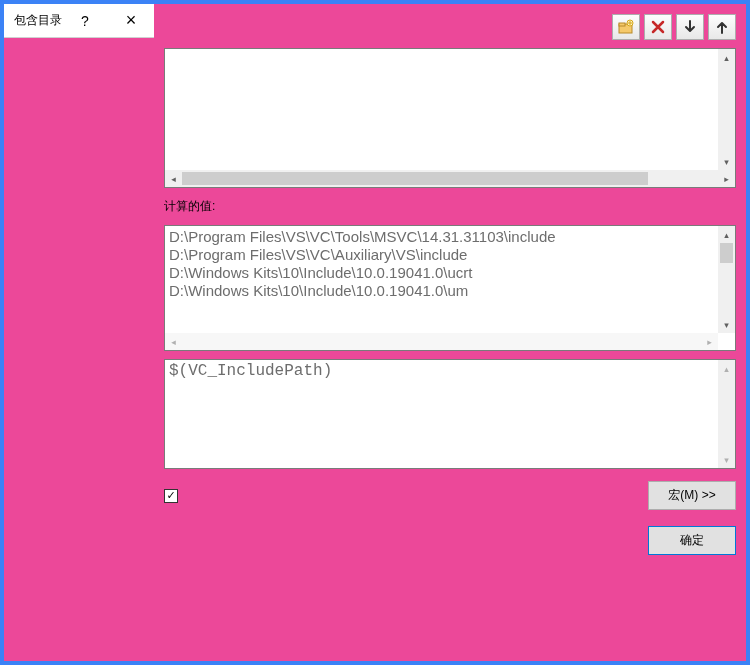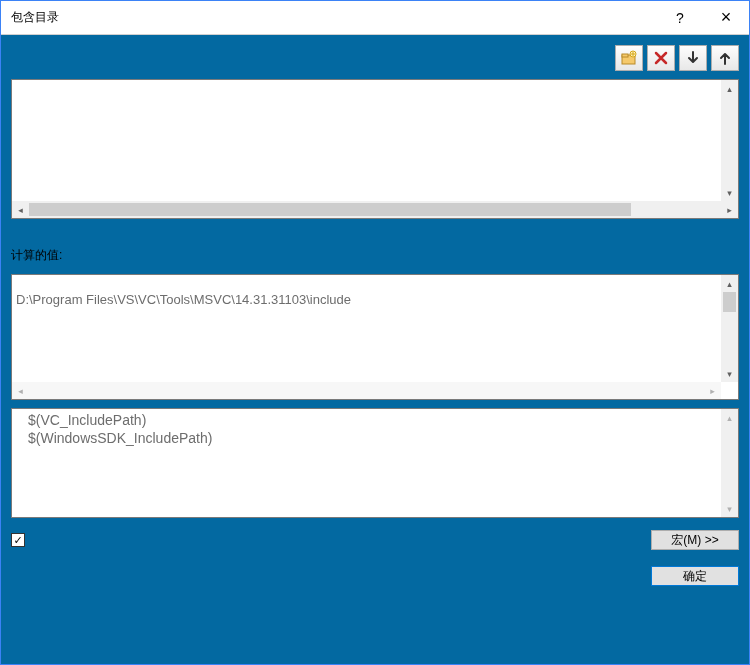--- a/index.html
+++ b/index.html
@@ -9,24 +9,23 @@
     font-size: 12px;
     background: #fff;
     color: #000;
     width: 750px;
     height: 665px;
     position: relative;
   }
   .window {
     width: 750px;
     height: 665px;
-    border: 1px solid #3b82f6;
-    background: #0369a1;
-    display: flex;
-    flex-direction: column;
+    border: 4px solid #3b82f6;
+    background: #ec4899;
+    display: flex;
   }
   .titlebar {
     height: 34px;
     background: #fff;
     display: flex;
     align-items: center;
     border-bottom: 1px solid #d0d0d0;
     padding-left: 10px;
   }
   .title-text {
@@ -130,38 +129,38 @@
   .hscroll .thumb {
     position: absolute;
     top: 2px;
     bottom: 2px;
     left: 0;
     width: 87%;
     background: #cdcdcd;
   }
   .section-label {
     font-size: 12px;
-    margin-top: 20px;
+    margin-top: 2px;
     margin-bottom: 2px;
   }
   .sunken-panel {
     border: 1px solid #7a7a7a;
     background: #fff;
     width: 100%;
     position: relative;
     font-family: "Segoe UI", Tahoma, sans-serif;
   }
   .computed-panel {
     height: 126px;
     overflow: hidden;
   }
   .computed-content {
-    padding: 16px 4px;
+    padding: 2px 4px;
     line-height: 18px;
-    font-size: 13px;
+    font-size: 15px;
     color: #6d6d6d;
     white-space: nowrap;
     overflow: hidden;
   }
   .computed-vscroll {
     position: absolute;
     right: 0; top: 0; bottom: 17px;
     width: 17px;
     background: #f0f0f0;
     display: flex;
@@ -194,24 +193,25 @@
   .computed-hscroll .l, .computed-hscroll .r {
     width: 17px; height: 17px;
     display: flex; align-items: center; justify-content: center;
   }
   .computed-hscroll .sp { flex: 1; }
   .inherited-panel {
     height: 110px;
     overflow: hidden;
   }
   .inherited-content {
-    padding: 2px 16px;
+    padding: 2px 4px;
     line-height: 18px;
-    font-size: 14px;
+    font-size: 16px;
     color: #6d6d6d;
+    font-family: Liberation Mono, monospace;
   }
   .inherited-vscroll {
     position: absolute;
     right: 0; top: 0; bottom: 0;
     width: 17px;
     background: #f0f0f0;
     display: flex;
     flex-direction: column;
     color: #b0b0b0;
   }
@@ -238,21 +238,21 @@
     border: 1px solid #333;
     background: #fff;
     display: flex;
     align-items: center;
     justify-content: center;
     font-size: 11px;
     line-height: 1;
   }
   .push-btn {
     min-width: 88px;
-    height: 20px;
+    height: 29px;
     border: 1px solid #adadad;
     background: #e1e1e1;
     display: flex;
     align-items: center;
     justify-content: center;
     padding: 0 14px;
     font-size: 12px;
     cursor: default;
   }
   .push-btn.default {
@@ -317,38 +317,40 @@
           </div>
           <div class="arrow-right">▸</div>
         </div>
       </div>
     </div>
 
     <div class="section-label">计算的值:</div>
     <div class="sunken-panel computed-panel">
       <div class="computed-content">
         <div>D:\Program Files\VS\VC\Tools\MSVC\14.31.31103\include</div>
+        <div>D:\Program Files\VS\VC\Auxiliary\VS\include</div>
+        <div>D:\Windows Kits\10\Include\10.0.19041.0\ucrt</div>
+        <div>D:\Windows Kits\10\Include\10.0.19041.0\um</div>
       </div>
       <div class="computed-vscroll">
         <div class="arr">▴</div>
         <div class="thumb-v"></div>
         <div style="flex:1"></div>
         <div class="arr">▾</div>
       </div>
       <div class="computed-hscroll">
         <div class="l">◂</div>
         <div class="sp"></div>
         <div class="r">▸</div>
       </div>
     </div>
 
     <div class="sunken-panel inherited-panel">
       <div class="inherited-content">
         <div>$(VC_IncludePath)</div>
-        <div>$(WindowsSDK_IncludePath)</div>
       </div>
       <div class="inherited-vscroll">
         <div class="arr">▴</div>
         <div class="spacer"></div>
         <div class="arr">▾</div>
       </div>
     </div>
 
     <div class="bottom-row">
       <div class="checkbox-wrap">

